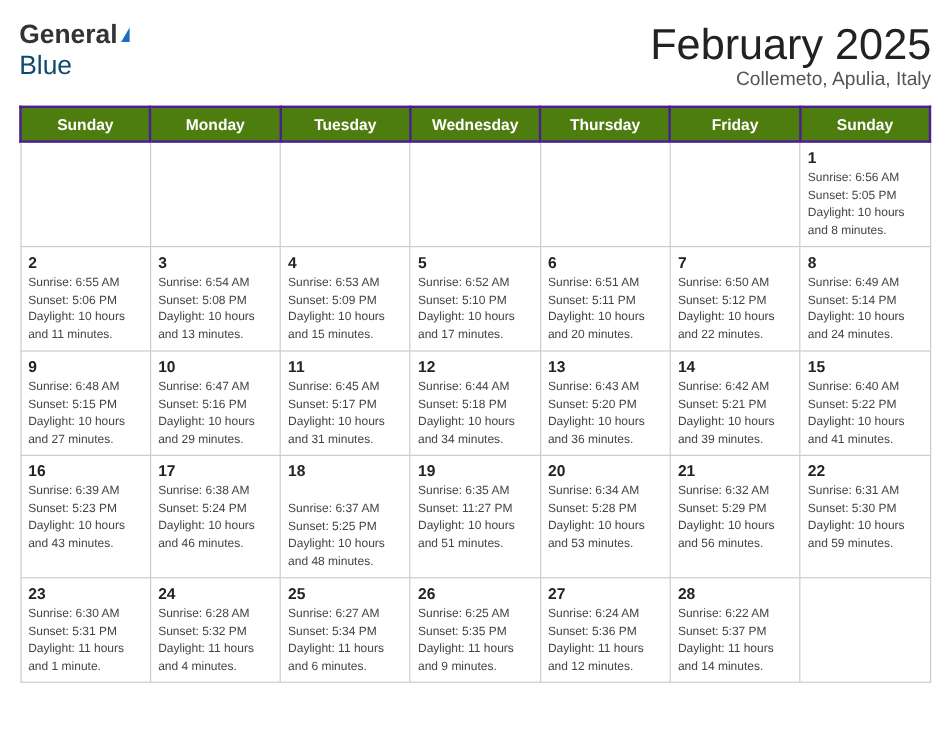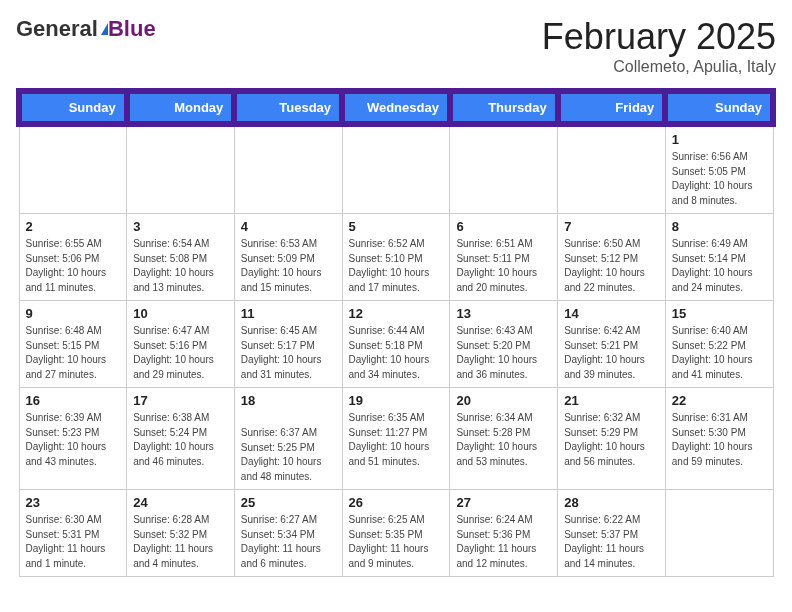--- a/index.html
+++ b/index.html
@@ -11,21 +11,21 @@
       padding: 16px;
     }
     .header {
       display: flex;
       justify-content: space-between;
       align-items: flex-start;
       margin-bottom: 12px;
     }
     .logo {
       display: flex;
-      flex-direction: row;
+      flex-direction: column;
       align-items: flex-start;
     }
     .logo-line {
       display: flex;
       align-items: center;
     }
     .title-area {
       text-align: right;
     }
     .month-title {
@@ -36,27 +36,27 @@
     .location {
       font-size: 16px;
       color: #555;
     }
     .calendar {
       width: 100%;
       border-collapse: collapse;
       border: 1px solid #ccc;
     }
     .calendar th {
-      background-color: #3b82f6;
+      background-color: #4d7c0f;
       color: #fff;
-      text-align: right;
+      text-align: center;
       padding: 6px 8px;
       font-size: 13px;
       font-weight: bold;
-      border: 6px solid #4c1d95;
+      border: 2px solid #4c1d95;
     }
     .calendar td {
       vertical-align: top;
       border: 1px solid #ccc;
       padding: 5px 6px;
       width: 108px;
       min-height: 80px;
       font-size: 10.5px;
       color: #333;
       background: #fff;
@@ -80,21 +80,21 @@
 </head>
 <body>
 
 <div class="header">
   <div class="logo">
     <div class="logo-line">
       <span style="font-size:22px;font-weight:bold;color:#333;">General</span>
       <span style="display:inline-block;margin-left:3px;width:0;height:0;border-left:7px solid transparent;border-right:0px solid transparent;border-bottom:12px solid #1a6bc4;vertical-align:middle;"></span>
     </div>
     <div>
-      <span style="font-size:22px;font-weight:bold;color:#701a75;">Blue</span>
+      <span style="font-size:22px;font-weight:normal;color:#0c4a6e;">Blue</span>
     </div>
   </div>
   <div class="title-area">
     <div class="month-title">February 2025</div>
     <div class="location">Collemeto, Apulia, Italy</div>
   </div>
 </div>
 
 <table class="calendar">
   <thead>

